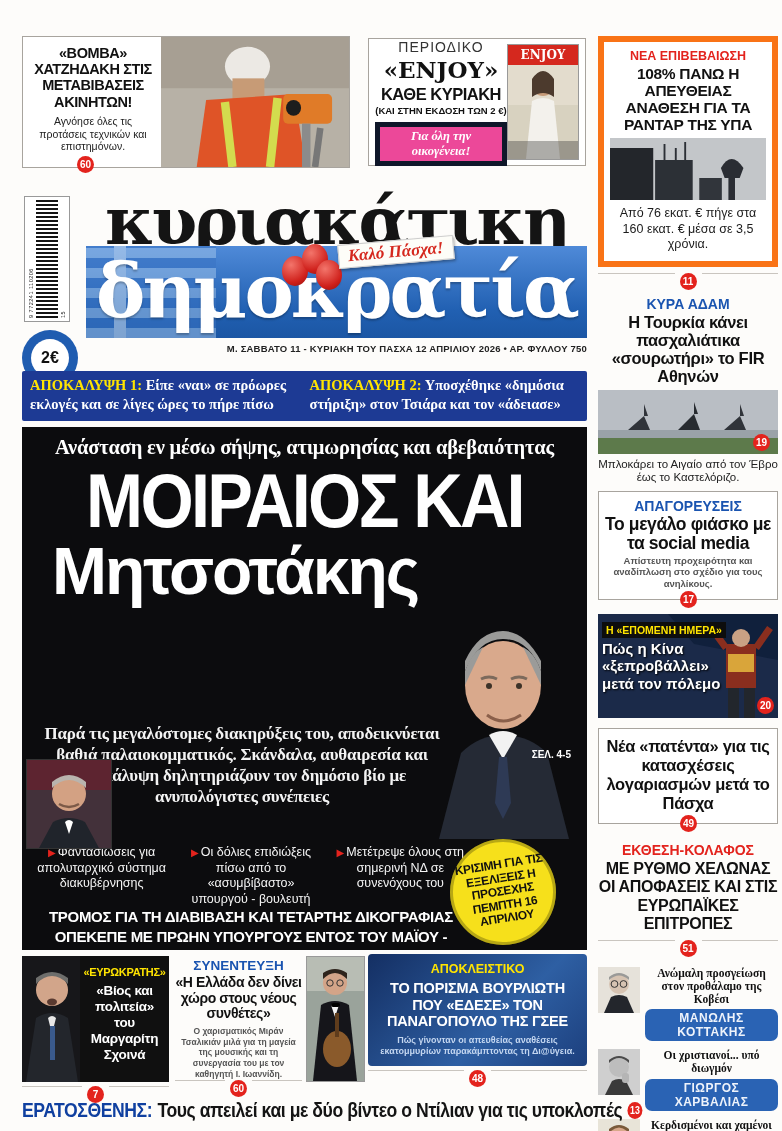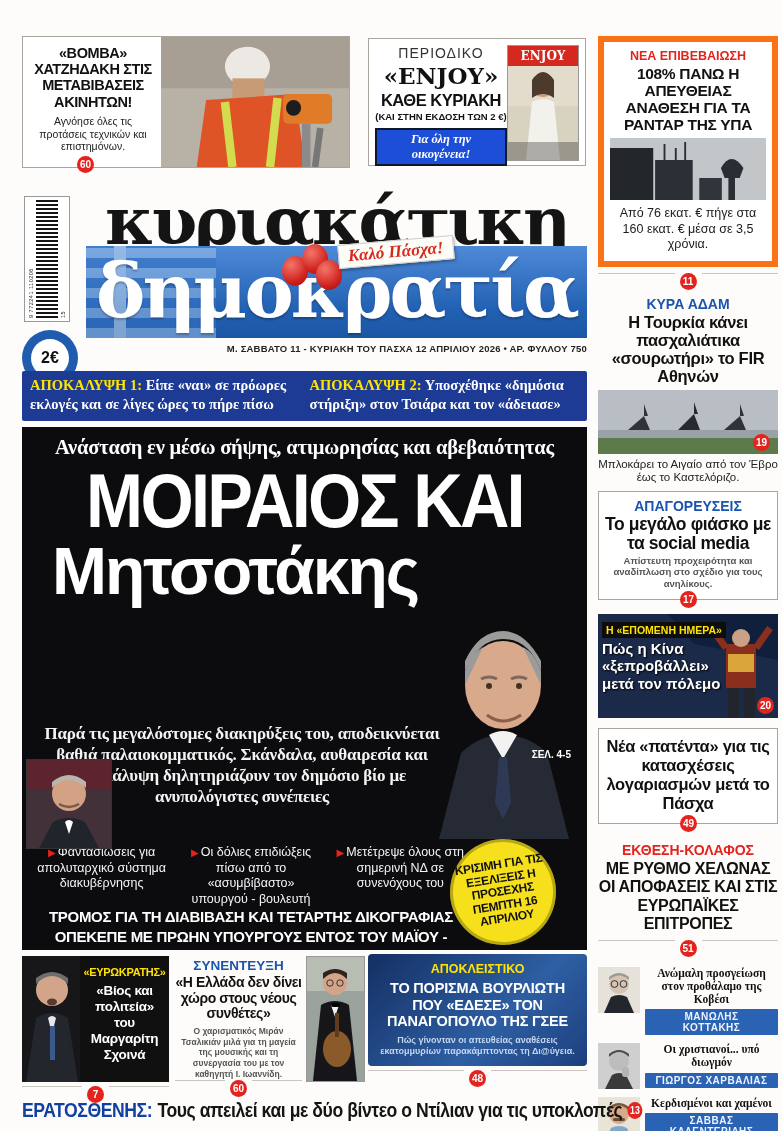--- a/index.html
+++ b/index.html
@@ -17,29 +17,29 @@
 
   
   #bomba{left:22px;top:36px;width:328px;height:132px;display:flex;}
   #bomba .txt{width:128px;padding:8px 4px 4px 6px;text-align:center;position:relative;}
   #bomba h2{margin:0;font-size:14.5px;line-height:1.12;letter-spacing:-.4px;font-weight:900;}
   #bomba .sub{font-size:10.5px;line-height:1.2;margin-top:5px;color:#222;font-weight:500;}
   #bomba .badge{position:absolute;left:54px;bottom:-6px;}
   #bomba .photo{flex:1;overflow:hidden;}
 
   
-  #enjoy{left:368px;top:38px;width:218px;height:128px;display:flex;padding:6px;gap:0;}
+  #enjoy{left:368px;top:38px;width:218px;height:128px;display:flex;padding:6px;gap:0;align-items:center;}
   #enjoy .txt{flex:1;text-align:center;}
   #enjoy .k{font-size:14px;letter-spacing:1px;color:#333;}
   #enjoy .t{font-family:"DejaVu Serif",serif;font-weight:bold;font-size:23px;margin-top:1px;}
   #enjoy .s{font-size:16.5px;font-weight:900;letter-spacing:-.5px;margin-top:2px;}
   #enjoy .n{font-size:9.5px;font-weight:bold;margin-top:1px;}
-  #enjoy .banner{display:inline-block;background:#1d4ed8;color:#fff;font-family:"Liberation Serif",serif;
+  #enjoy .banner{display:inline-block;background:#ec4899;color:#fff;font-family:"Liberation Serif",serif;
                  font-style:italic;font-weight:bold;font-size:12.5px;padding:2px 7px;margin-top:6px;
-                 border:2px solid #0f172a;}
+                 border:5px solid #0f172a;}
   #enjoy .cover{width:70px;height:114px;position:relative;background:linear-gradient(180deg,#cfd3c3,#e4ddd0 55%,#efe9e0);
                 border:1px solid #999;overflow:hidden;}
   #enjoy .cover .mast{position:absolute;top:0;left:0;right:0;height:20px;background:#d5281e;color:#fff;
                       font-family:"DejaVu Serif",serif;font-weight:bold;font-size:12px;line-height:20px;text-align:center;}
 
   
   #rcol{left:598px;top:36px;width:180px;}
   #rcol .item{margin-bottom:6px;}
   #radar{border:6px solid #f97316;background:#fff;padding:7px 6px 8px;text-align:center;}
   #radar .k{font-size:12.5px;}
@@ -63,22 +63,22 @@
   #china .badge{position:absolute;right:4px;bottom:4px;}
   #patenta{border:1px solid #a8a49e;background:#fff;text-align:center;padding:8px 6px 10px;position:relative;}
   #patenta h3{margin:0;font-size:16.5px;line-height:1.15;font-weight:900;letter-spacing:-.3px;}
   #patenta .badge{position:absolute;left:50%;margin-left:-8px;bottom:-9px;}
   #report{text-align:center;padding-top:4px;}
   #report h3{margin:2px 0 6px;font-size:16px;line-height:1.15;font-weight:900;letter-spacing:-.3px;}
   .colm{display:flex;gap:5px;margin-bottom:8px;align-items:flex-start;}
   .colm .photo{width:42px;height:46px;flex:0 0 auto;overflow:hidden;background:#ddd;}
   .colm .rt{flex:1;text-align:center;}
   .colm .t{font-family:"Liberation Serif",serif;font-weight:bold;font-size:11.5px;line-height:1.15;}
-  .colm .ribbon{display:inline-block;background:#2a63b4;color:#eef3fb;font-size:10px;font-weight:bold;
-                letter-spacing:.5px;padding:2px 10px;margin-top:3px;border-radius:1px;}
+  .colm .ribbon{display:inline-block;background:#2a63b4;color:#eef3fb;font-size:12px;font-weight:bold;
+                letter-spacing:.5px;padding:2px 10px;margin-top:3px;border-radius:7px;}
   #navy{border:1px solid #a8a49e;background:#fff;text-align:center;padding:9px 6px 12px;position:relative;}
   #navy h3{margin:0;font-size:16px;line-height:1.2;font-weight:900;}
 
   
   #barcode{left:24px;top:196px;width:46px;height:126px;border:1px solid #999;background:#fff;
            display:flex;align-items:stretch;padding:3px;box-sizing:border-box;gap:2px;}
   #barcode .stripes{flex:1;background:repeating-linear-gradient(0deg,#141414 0 2px,#fff 2px 4px);}
   #barcode .num{writing-mode:vertical-rl;transform:rotate(180deg);font-size:5.5px;color:#222;letter-spacing:.5px;}
   #price{left:22px;top:330px;width:56px;height:56px;border-radius:50%;background:#1f5cb0;position:absolute;}
   #price::after{content:"";position:absolute;left:4px;bottom:-6px;width:14px;height:14px;background:#1f5cb0;

